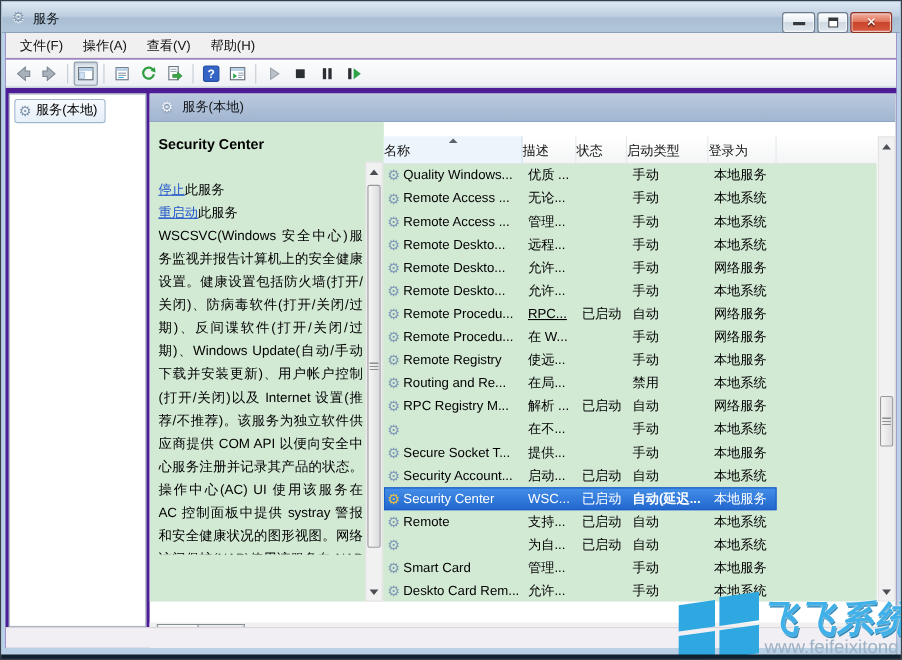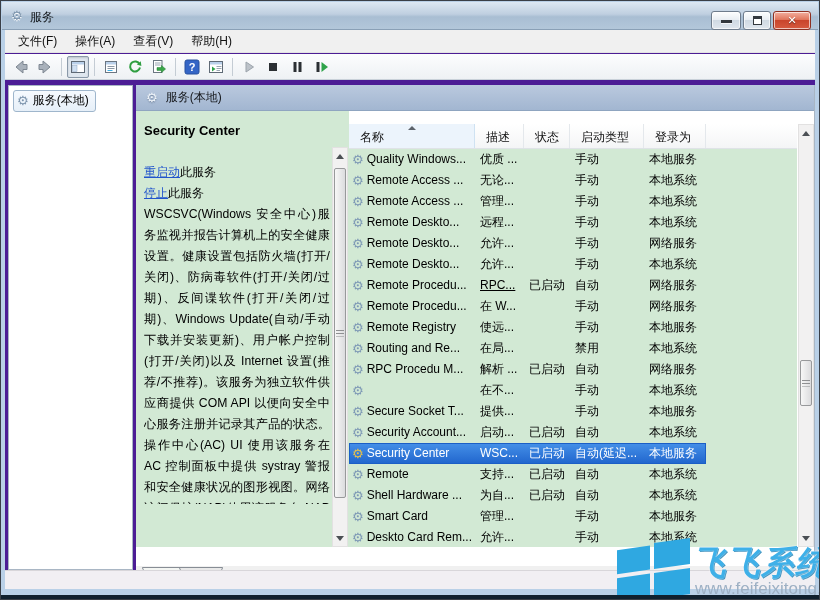--- a/index.html
+++ b/index.html
@@ -70,21 +70,21 @@
   .sb-thumb { position:absolute; left:1px; right:1px; border:1px solid #98999b; border-radius:2px;
     background:linear-gradient(90deg,#f7f7f7,#dcdcde); }
   .sb-grip { position:absolute; left:50%; top:50%; width:8px; height:7px; transform:translate(-50%,-50%);
     background:repeating-linear-gradient(#8f9092 0 1px,transparent 1px 3px); }
 
   .info-sb { left:196px; top:36px; bottom:0; width:16px; }
 
   
   .list { position:absolute; left:213px; right:0; top:0; bottom:0; background:#fff; }
   .list-head { position:absolute; left:0; top:13px; right:17px; height:25px; background:linear-gradient(#ffffff,#f4f5f6); border-bottom:1px solid #dfe3e7; display:flex; }
-  .hcell { position:relative; padding:5px 0 0 11px; color:#111; border-right:1px solid #e4e8ec; height:100%; }
+  .hcell { position:relative; padding:5px 0 0 0; color:#111; border-right:1px solid #e4e8ec; height:100%; }
   .hcell.sorted { background:#ecf4fc; border-right-color:#cfe2f2; }
   .sort-arrow { position:absolute; top:2px; left:50%; transform:translateX(-50%);
     width:0; height:0; border-left:4px solid transparent; border-right:4px solid transparent; border-bottom:4px solid #5c636b; }
   .hfill { flex:1; }
 
   .rows { position:absolute; left:0; top:38px; right:17px; bottom:0; background:#d2e9d4; overflow:hidden; }
   .lrow { position:relative; height:21px; display:flex; align-items:center; }
   .lcell { height:21px; line-height:21px; padding-left:5px; white-space:nowrap; overflow:hidden; flex:none; }
   .lcell.c0 { display:flex; align-items:center; gap:3px; padding-left:3px; }
   .gear { font-size:13px; line-height:13px; color:#7e99b5; flex:none; }
@@ -246,22 +246,22 @@
         <span class="ph-gear">⚙</span>
         <span class="ph-text">服务(本地)</span>
       </div>
 
       <div class="panel-body">
 
         <div class="info">
           <div class="info-inner">
             <div class="info-title">Security Center</div>
             <div class="info-links">
+              <div><a class="ilink">停止</a><span>此服务</span></div>
               <div><a class="ilink">重启动</a><span>此服务</span></div>
-              <div><a class="ilink">停止</a><span>此服务</span></div>
             </div>
             <div class="desc-text">WSCSVC(Windows 安全中心)服务监视并报告计算机上的安全健康设置。健康设置包括防火墙(打开/关闭)、防病毒软件(打开/关闭/过期)、反间谍软件(打开/关闭/过期)、Windows Update(自动/手动下载并安装更新)、用户帐户控制(打开/关闭)以及 Internet 设置(推荐/不推荐)。该服务为独立软件供应商提供 COM API 以便向安全中心服务注册并记录其产品的状态。操作中心(AC) UI 使用该服务在 AC 控制面板中提供 systray 警报和安全健康状况的图形视图。网络访问保护(NAP)使用该服务向 NAP 网络策略服务器报告客户端的安全健康状况，用于确定网络隔离。该服务还有一个公用 API，让</div>
           </div>
 
           <div class="sb info-sb">
             <div class="sb-arrow" style="top:0;">
                 <div class="tri-up"></div>
               </div>
             <div class="sb-thumb" style="top:20px; height:330px;">
                 <div class="sb-grip"></div>
@@ -378,21 +378,21 @@
                   <span>Routing and Re...</span>
                 </div>
                 <div class="lcell c1" style="width: 49px;">在局...</div>
                 <div class="lcell c2" style="width: 46px;"></div>
                 <div class="lcell c3" style="width: 74px;">禁用</div>
                 <div class="lcell c4" style="width: 62px;">本地系统</div>
               </div>
               <div class="lrow">
                 <div class="lcell c0" style="width: 126px;">
                   <span class="gear">⚙</span>
-                  <span>RPC Procedu M...</span>
+                  <span>RPC Registry M...</span>
                 </div>
                 <div class="lcell c1" style="width: 49px;">解析 ...</div>
                 <div class="lcell c2" style="width: 46px;">已启动</div>
                 <div class="lcell c3" style="width: 74px;">自动</div>
                 <div class="lcell c4" style="width: 62px;">网络服务</div>
               </div>
               <div class="lrow">
                 <div class="lcell c0" style="width: 126px;">
                   <span class="gear">⚙</span>
                 </div>
@@ -421,37 +421,36 @@
                 <div class="lcell c3" style="width: 74px;">自动</div>
                 <div class="lcell c4" style="width: 62px;">本地系统</div>
               </div>
               <div class="lrow sel">
                 <div class="lcell c0" style="width: 126px;">
                   <span class="gear">⚙</span>
                   <span>Security Center</span>
                 </div>
                 <div class="lcell c1" style="width: 49px;">WSC...</div>
                 <div class="lcell c2" style="width: 46px;">已启动</div>
-                <div class="lcell c3" style="width: 74px;">自动(延迟...</div>
+                <div class="lcell c3" style="width: 74px; font-weight: bold;">自动(延迟...</div>
                 <div class="lcell c4" style="width: 62px;">本地服务</div>
               </div>
               <div class="lrow">
                 <div class="lcell c0" style="width: 126px;">
                   <span class="gear">⚙</span>
                   <span>Remote</span>
                 </div>
                 <div class="lcell c1" style="width: 49px;">支持...</div>
                 <div class="lcell c2" style="width: 46px;">已启动</div>
                 <div class="lcell c3" style="width: 74px;">自动</div>
                 <div class="lcell c4" style="width: 62px;">本地系统</div>
               </div>
               <div class="lrow">
                 <div class="lcell c0" style="width: 126px;">
                   <span class="gear">⚙</span>
-                  <span>Shell Hardware ...</span>
                 </div>
                 <div class="lcell c1" style="width: 49px;">为自...</div>
                 <div class="lcell c2" style="width: 46px;">已启动</div>
                 <div class="lcell c3" style="width: 74px;">自动</div>
                 <div class="lcell c4" style="width: 62px;">本地系统</div>
               </div>
               <div class="lrow">
                 <div class="lcell c0" style="width: 126px;">
                   <span class="gear">⚙</span>
                   <span>Smart Card</span>

